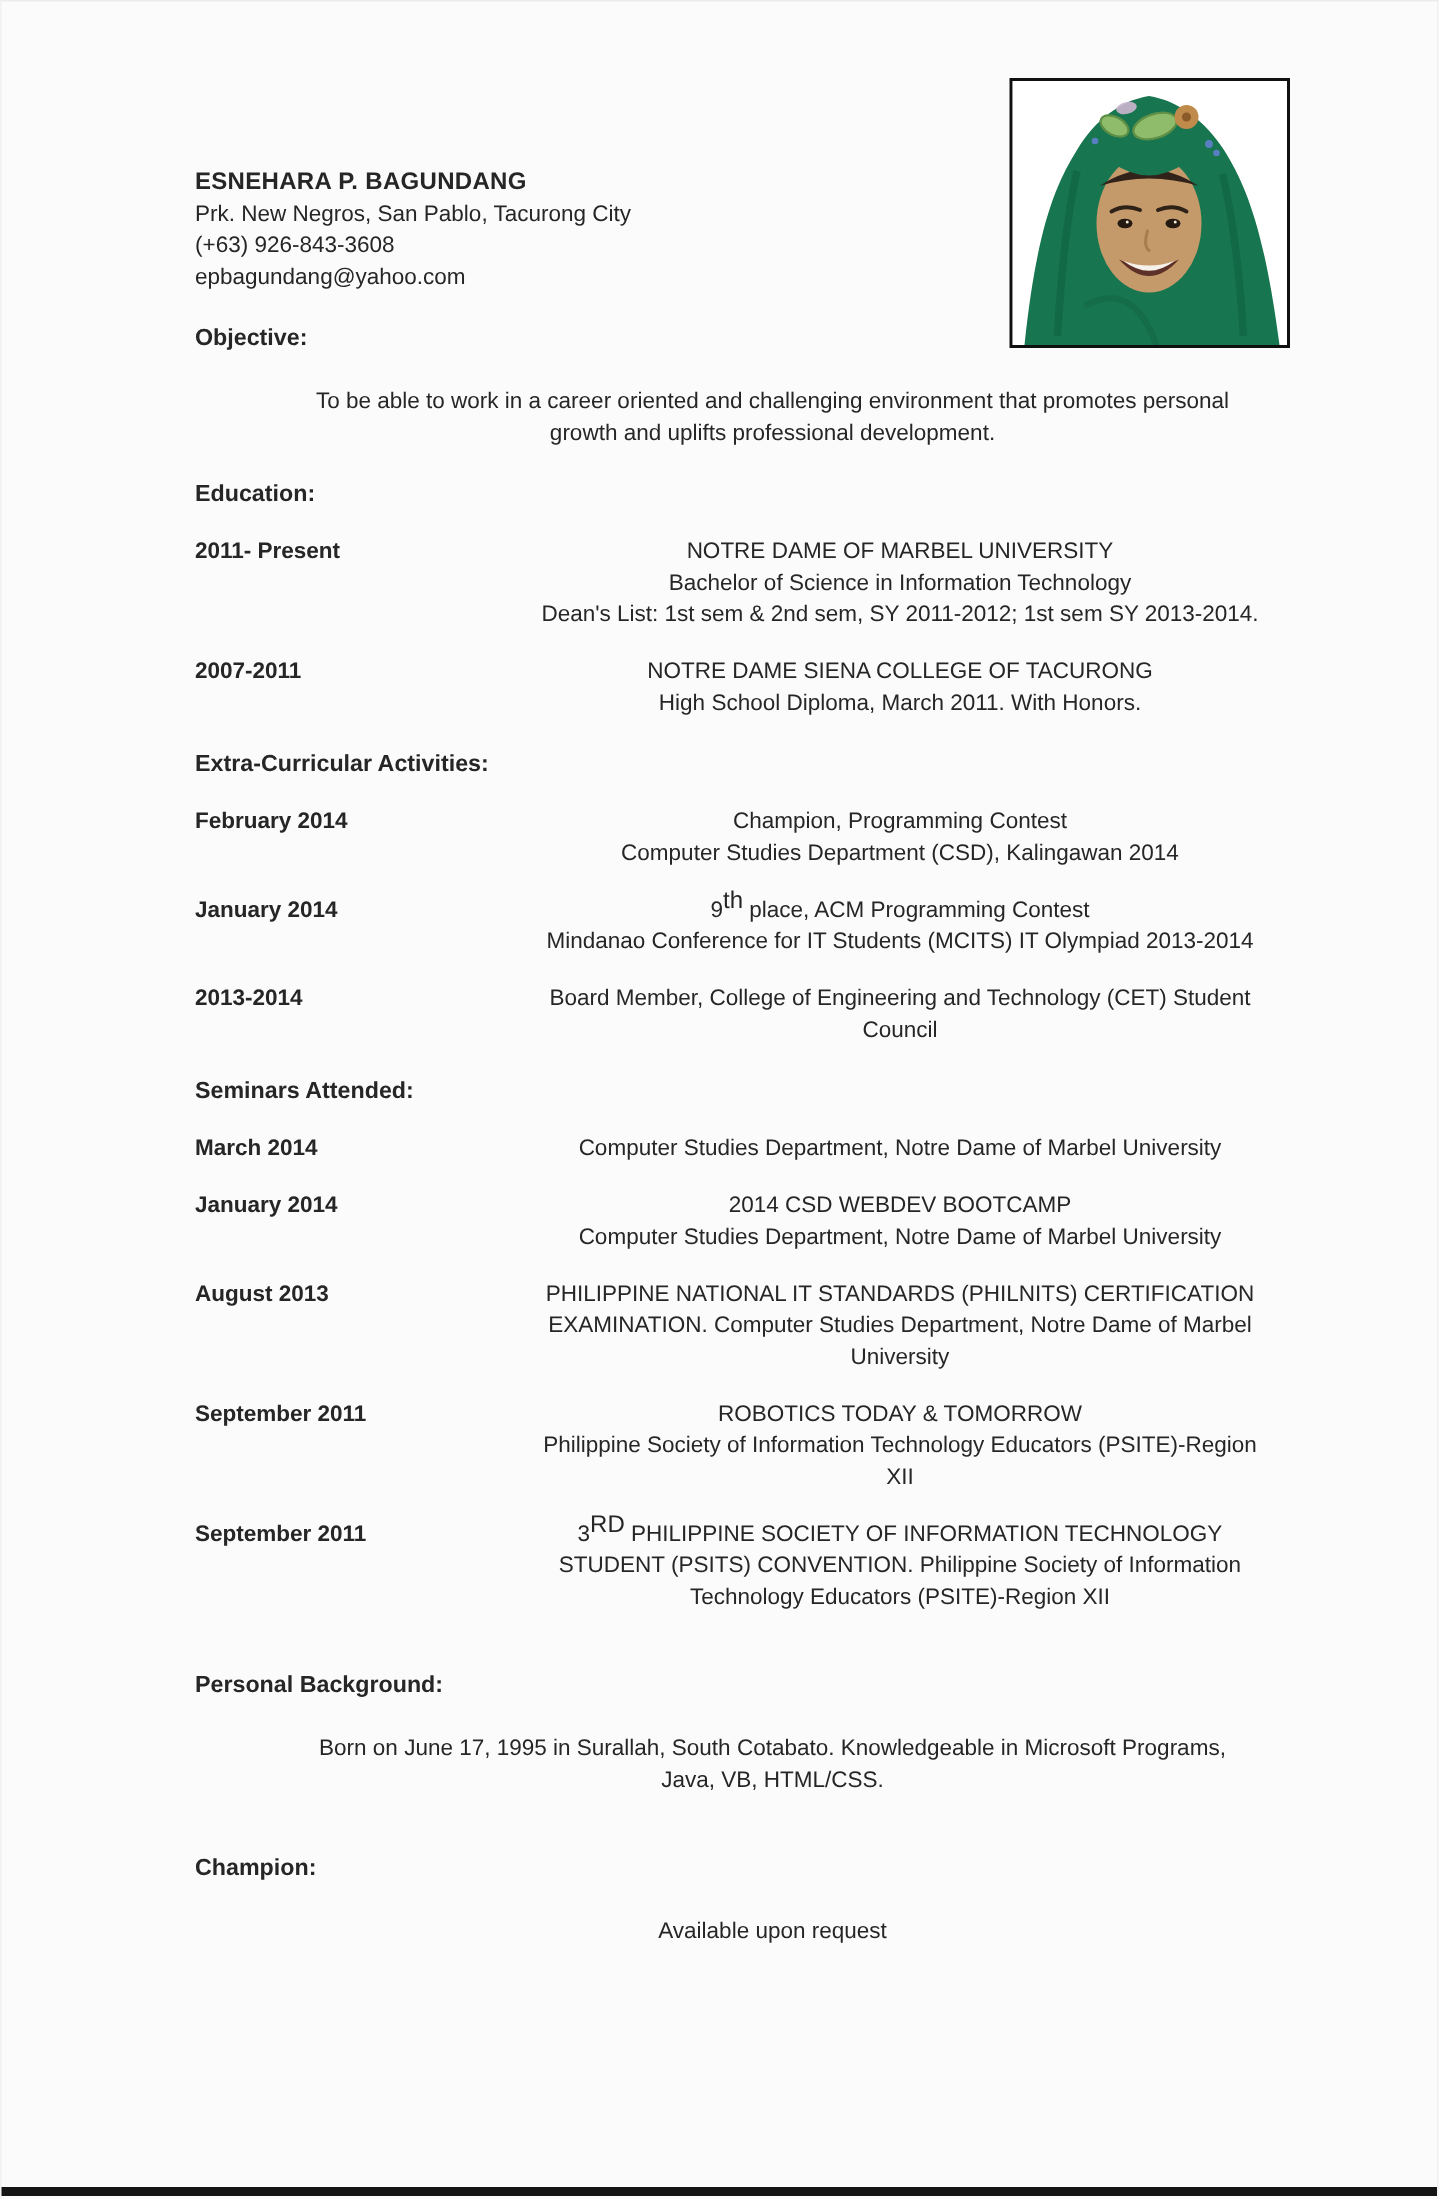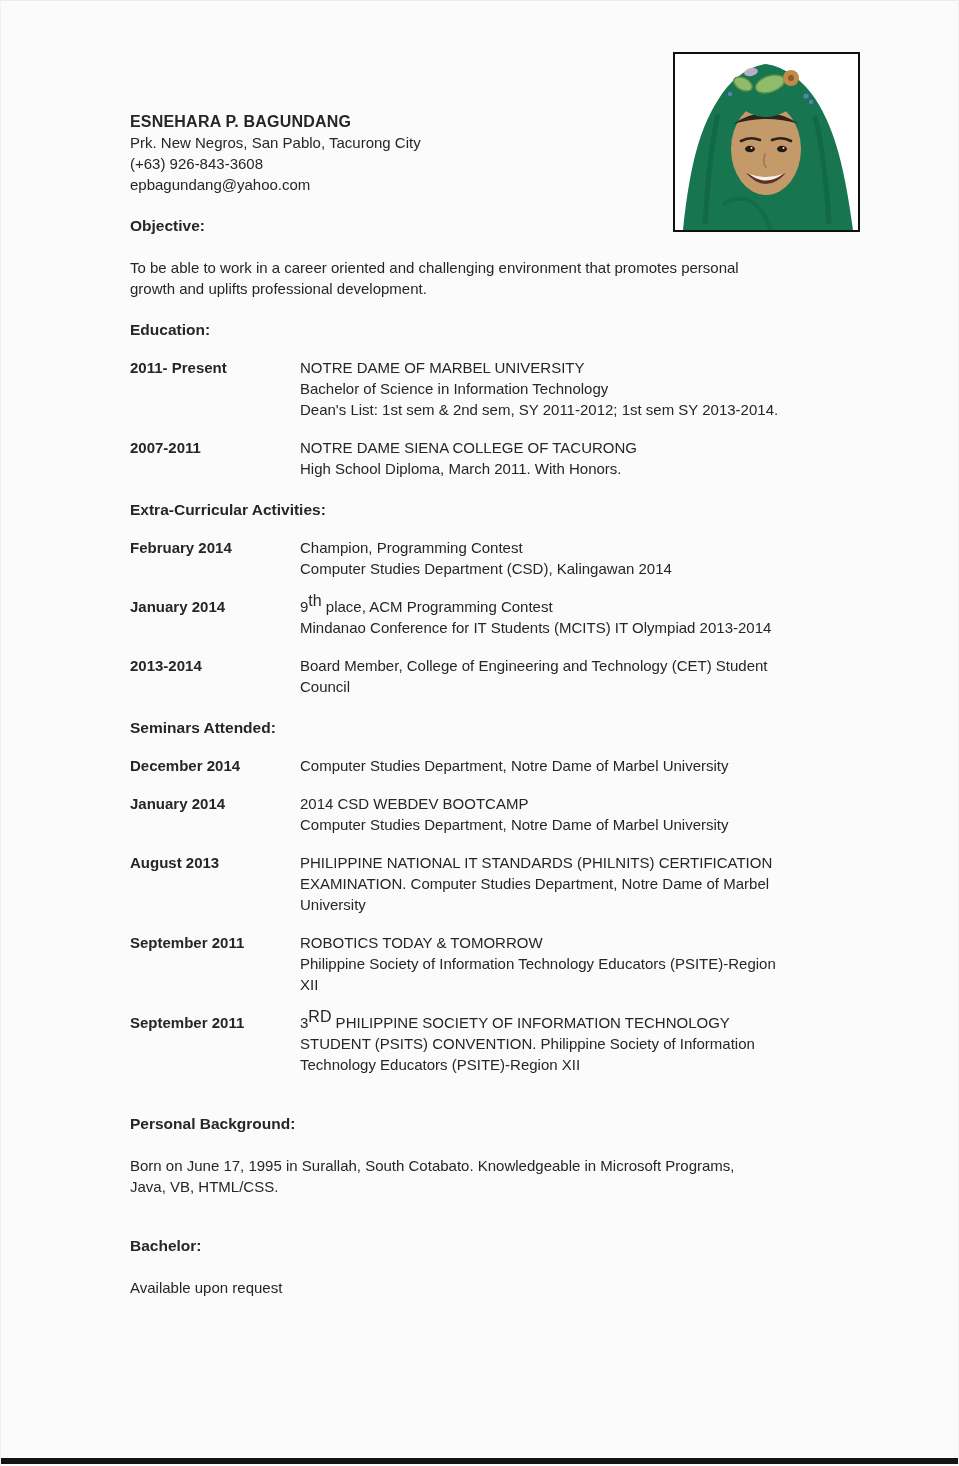--- a/index.html
+++ b/index.html
@@ -39,21 +39,21 @@
   .contact-line { }
   .section-heading {
     font-weight: bold; font-size: 15.5px;
     margin-top: 20px;
   }
   .section-heading.gap-lg { margin-top: 38px; }
   .paragraph { margin-top: 21px; }
   .entry { display: flex; margin-top: 17px; }
   .entry-date { width: 170px; flex: 0 0 170px; font-weight: bold; }
   .entry-desc { flex: 1 1 auto; }
-  .text-line { white-space: nowrap; }
+  .text-line { white-space: nowrap; text-align: center; }
   sup { font-size: 16px; line-height: 0; vertical-align: super; }
 </style>
 </head>
 <body>
 
 <div class="page">
 
   <div class="photo-frame">
     <svg viewBox="0 0 183 176" xmlns="http://www.w3.org/2000/svg">
       <rect x="0" y="0" width="183" height="176" fill="#ffffff"></rect>
@@ -140,21 +140,21 @@
         </div>
         <div class="entry">
           <div class="entry-date">2013-2014</div>
           <div class="entry-desc">
             <div class="text-line">Board Member, College of Engineering and Technology (CET) Student</div>
             <div class="text-line">Council</div>
           </div>
         </div>
         <div class="section-heading">Seminars Attended:</div>
         <div class="entry">
-          <div class="entry-date">December 2014</div>
+          <div class="entry-date">March 2014</div>
           <div class="entry-desc">
             <div class="text-line">Computer Studies Department, Notre Dame of Marbel University</div>
           </div>
         </div>
         <div class="entry">
           <div class="entry-date">January 2014</div>
           <div class="entry-desc">
             <div class="text-line">2014 CSD WEBDEV BOOTCAMP</div>
             <div class="text-line">Computer Studies Department, Notre Dame of Marbel University</div>
           </div>
@@ -181,21 +181,21 @@
             <div class="text-line">3<sup>RD</sup> PHILIPPINE SOCIETY OF INFORMATION TECHNOLOGY</div>
             <div class="text-line">STUDENT (PSITS) CONVENTION. Philippine Society of Information</div>
             <div class="text-line">Technology Educators (PSITE)-Region XII</div>
           </div>
         </div>
         <div class="section-heading gap-lg">Personal Background:</div>
         <div class="paragraph">
           <div class="text-line">Born on June 17, 1995 in Surallah, South Cotabato. Knowledgeable in Microsoft Programs,</div>
           <div class="text-line">Java, VB, HTML/CSS.</div>
         </div>
-        <div class="section-heading gap-lg">Bachelor:</div>
+        <div class="section-heading gap-lg">Champion:</div>
         <div class="paragraph">
           <div class="text-line">Available upon request</div>
         </div>
       </div>
   </div>
 
   <div class="bottom-edge"></div>
 </div>
 
 </body></html>

